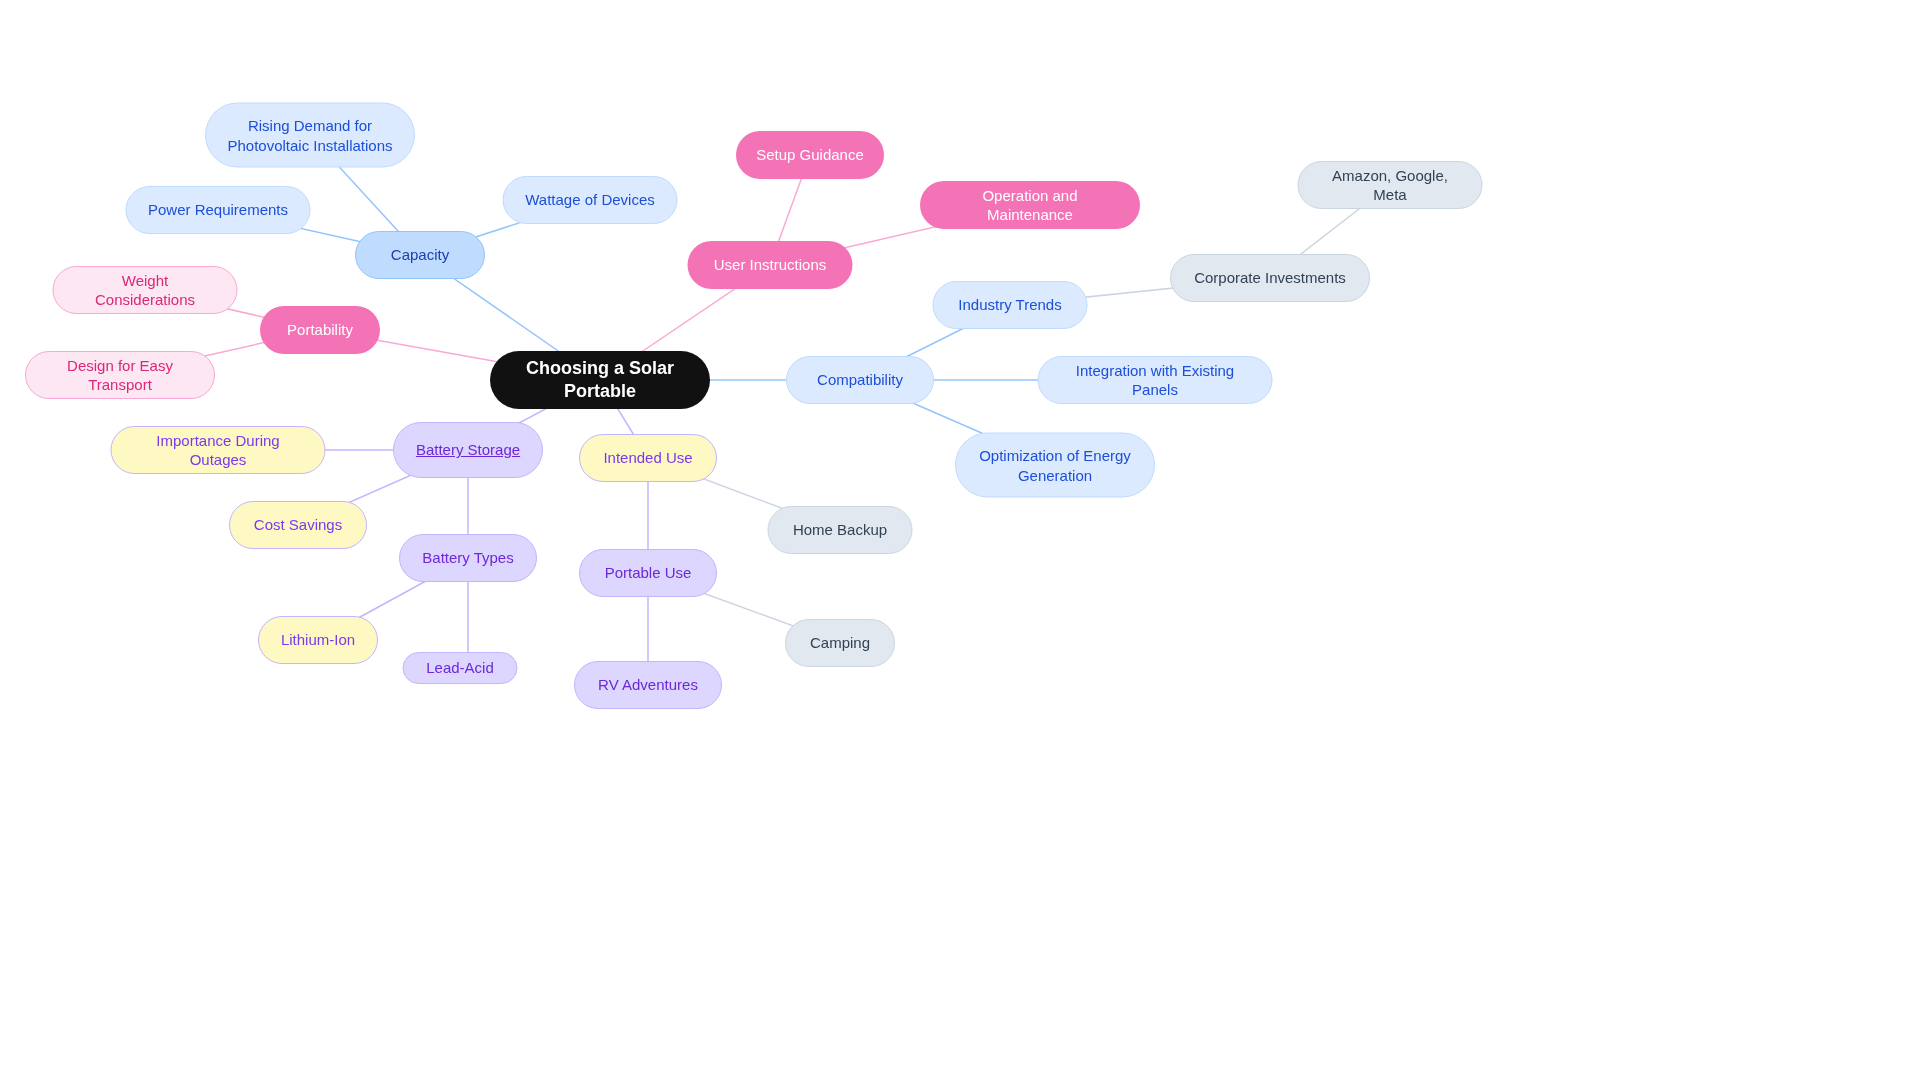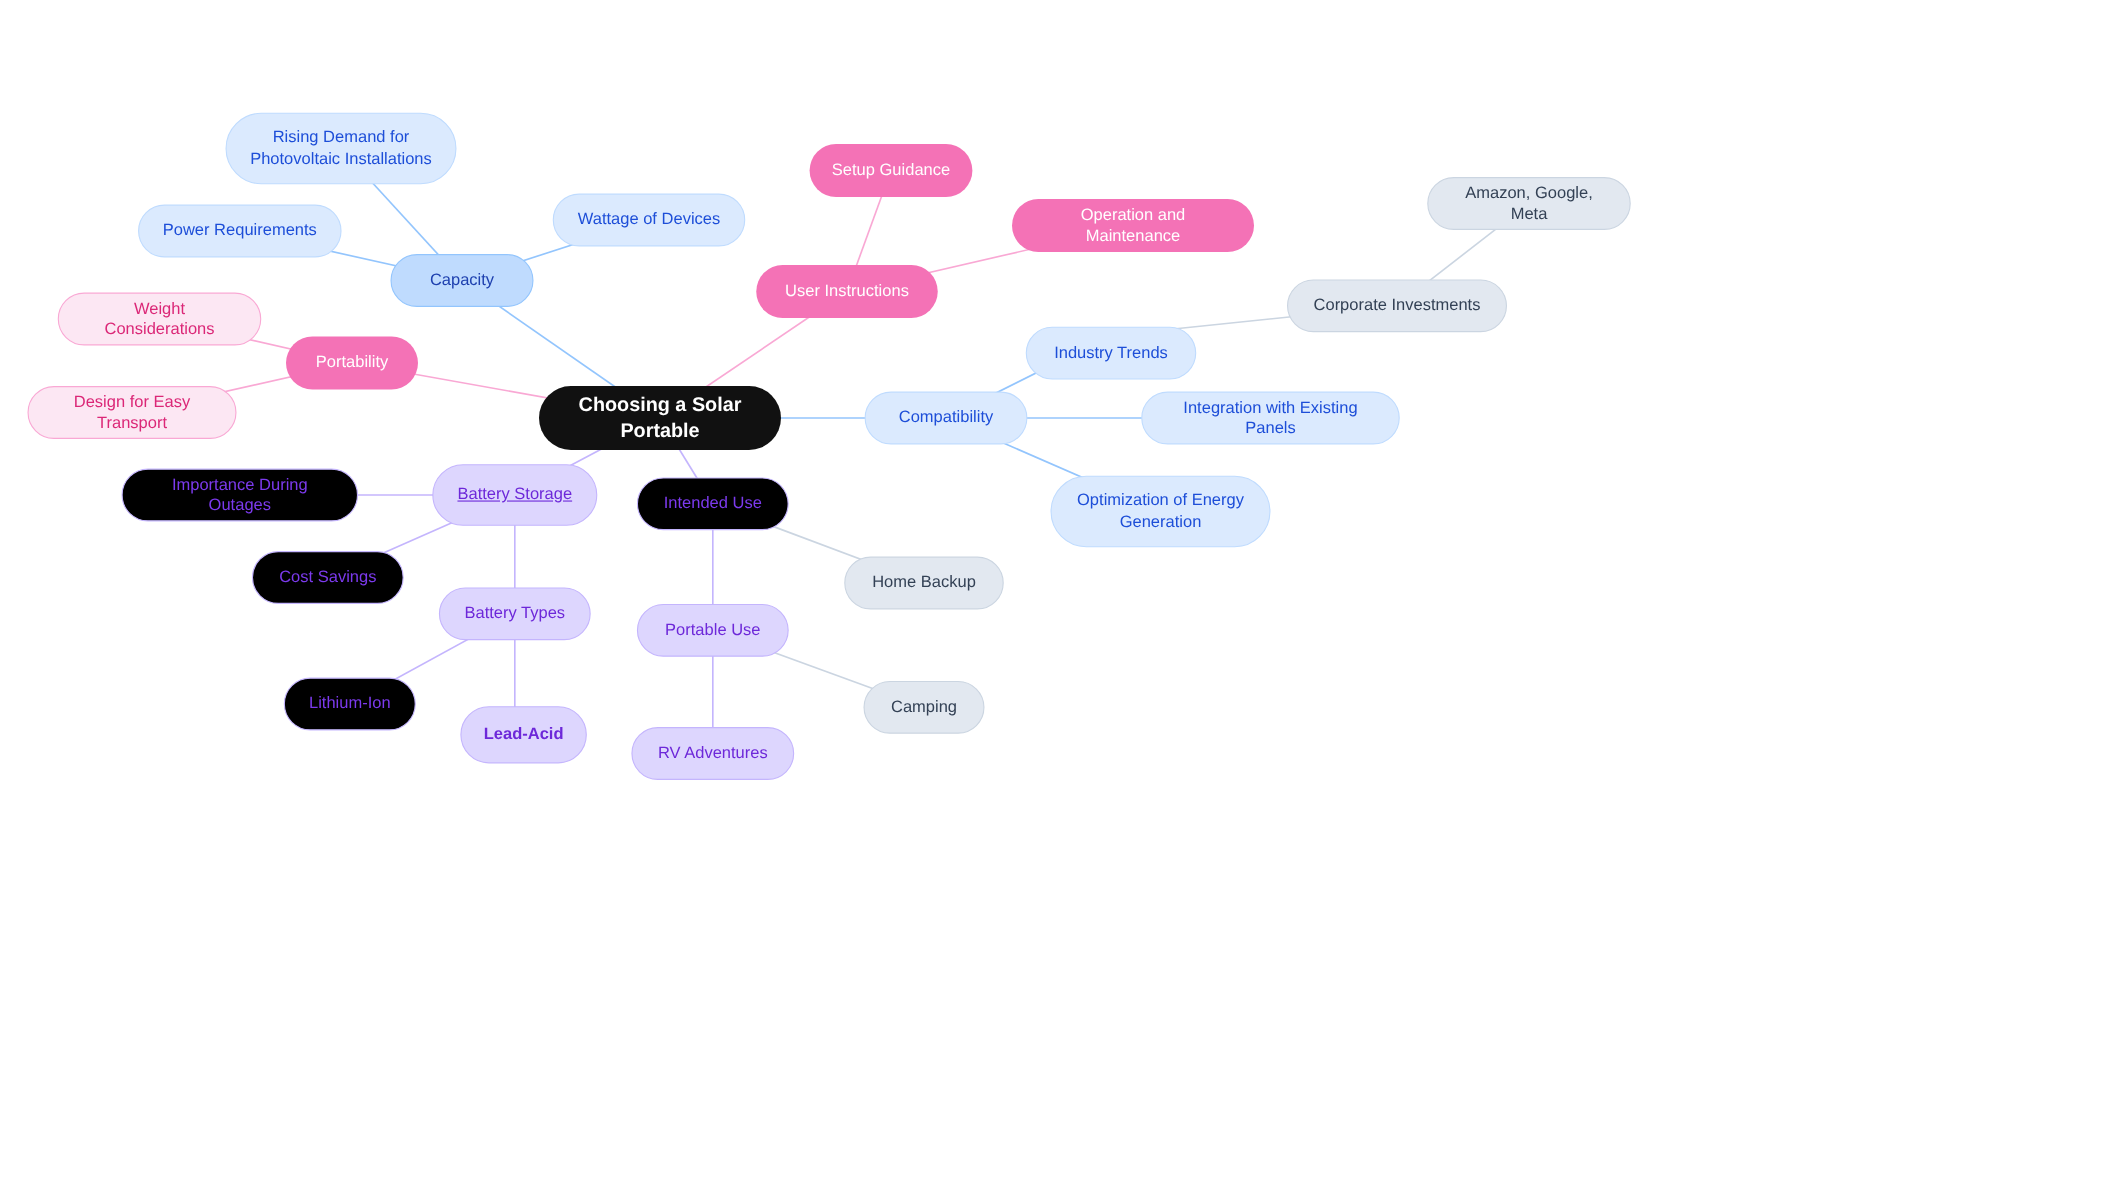--- a/index.html
+++ b/index.html
@@ -59,21 +59,21 @@
       background: #dbeafe;
       color: #1d4ed8;
       border: 1px solid #bfdbfe;
     }
     .node-blue-mid {
       background: #bfdbfe;
       color: #1e40af;
       border: 1px solid #93c5fd;
     }
     .node-purple-light {
-      background: #000000;
+      background: #fef9c3;
       color: #7c3aed;
       border: 1px solid #c4b5fd;
     }
     .node-purple-mid {
       background: #ddd6fe;
       color: #6d28d9;
       border: 1px solid #c4b5fd;
     }
     .node-slate {
       background: #e2e8f0;
@@ -119,29 +119,29 @@
     <div class="node node-blue-light" style="left: 310px; top: 135px; width: 210px; height: 65px;">Rising Demand for Photovoltaic Installations</div>
     <div class="node node-blue-light" style="left: 590px; top: 200px; width: 175px; height: 48px;">Wattage of Devices</div>
     <div class="node node-blue-light" style="left: 218px; top: 210px; width: 185px; height: 48px;">Power Requirements</div>
     <div class="node node-pink" style="left: 320px; top: 330px; width: 120px; height: 48px;">Portability</div>
     <div class="node node-pink-light" style="left: 145px; top: 290px; width: 185px; height: 48px;">Weight Considerations</div>
     <div class="node node-pink-light" style="left: 120px; top: 375px; width: 190px; height: 48px;">Design for Easy Transport</div>
     <div class="node node-pink" style="left: 770px; top: 265px; width: 165px; height: 48px;">User Instructions</div>
     <div class="node node-pink" style="left: 810px; top: 155px; width: 148px; height: 48px;">Setup Guidance</div>
     <div class="node node-pink" style="left: 1030px; top: 205px; width: 220px; height: 48px;">Operation and Maintenance</div>
     <div class="node node-blue-light" style="left: 860px; top: 380px; width: 148px; height: 48px;">Compatibility</div>
-    <div class="node node-blue-light" style="left: 1010px; top: 305px; width: 155px; height: 48px; margin-top: 16px;">Industry Trends</div>
+    <div class="node node-blue-light" style="left: 1010px; top: 305px; width: 155px; height: 48px;">Industry Trends</div>
     <div class="node node-slate" style="left: 1270px; top: 278px; width: 200px; height: 48px;">Corporate Investments</div>
     <div class="node node-blue-light" style="left: 1155px; top: 380px; width: 235px; height: 48px;">Integration with Existing Panels</div>
     <div class="node node-slate" style="left: 1390px; top: 185px; width: 185px; height: 48px;">Amazon, Google, Meta</div>
     <div class="node node-blue-light" style="left: 1055px; top: 465px; width: 200px; height: 65px;">Optimization of Energy Generation</div>
     <div class="node node-purple-mid" style="left: 468px; top: 450px; width: 150px; height: 56px; text-decoration: underline;">Battery Storage</div>
     <div class="node node-purple-light" style="left: 218px; top: 450px; width: 215px; height: 48px;">Importance During Outages</div>
     <div class="node node-purple-light" style="left: 298px; top: 525px; width: 138px; height: 48px;">Cost Savings</div>
     <div class="node node-purple-mid" style="left: 468px; top: 558px; width: 138px; height: 48px;">Battery Types</div>
     <div class="node node-purple-light" style="left: 318px; top: 640px; width: 120px; height: 48px;">Lithium-Ion</div>
-    <div class="node node-purple-mid" style="left: 476px; top: 668px; width: 115px; height: 52px; font-weight: bold;">Lead-Acid</div>
+    <div class="node node-purple-mid" style="left: 460px; top: 668px; width: 115px; height: 32px;">Lead-Acid</div>
     <div class="node node-purple-light" style="left: 648px; top: 458px; width: 138px; height: 48px;">Intended Use</div>
     <div class="node node-purple-mid" style="left: 648px; top: 573px; width: 138px; height: 48px;">Portable Use</div>
     <div class="node node-slate" style="left: 840px; top: 530px; width: 145px; height: 48px;">Home Backup</div>
     <div class="node node-slate" style="left: 840px; top: 643px; width: 110px; height: 48px;">Camping</div>
     <div class="node node-purple-mid" style="left: 648px; top: 685px; width: 148px; height: 48px;">RV Adventures</div>
   </div>
 
 </body></html>

